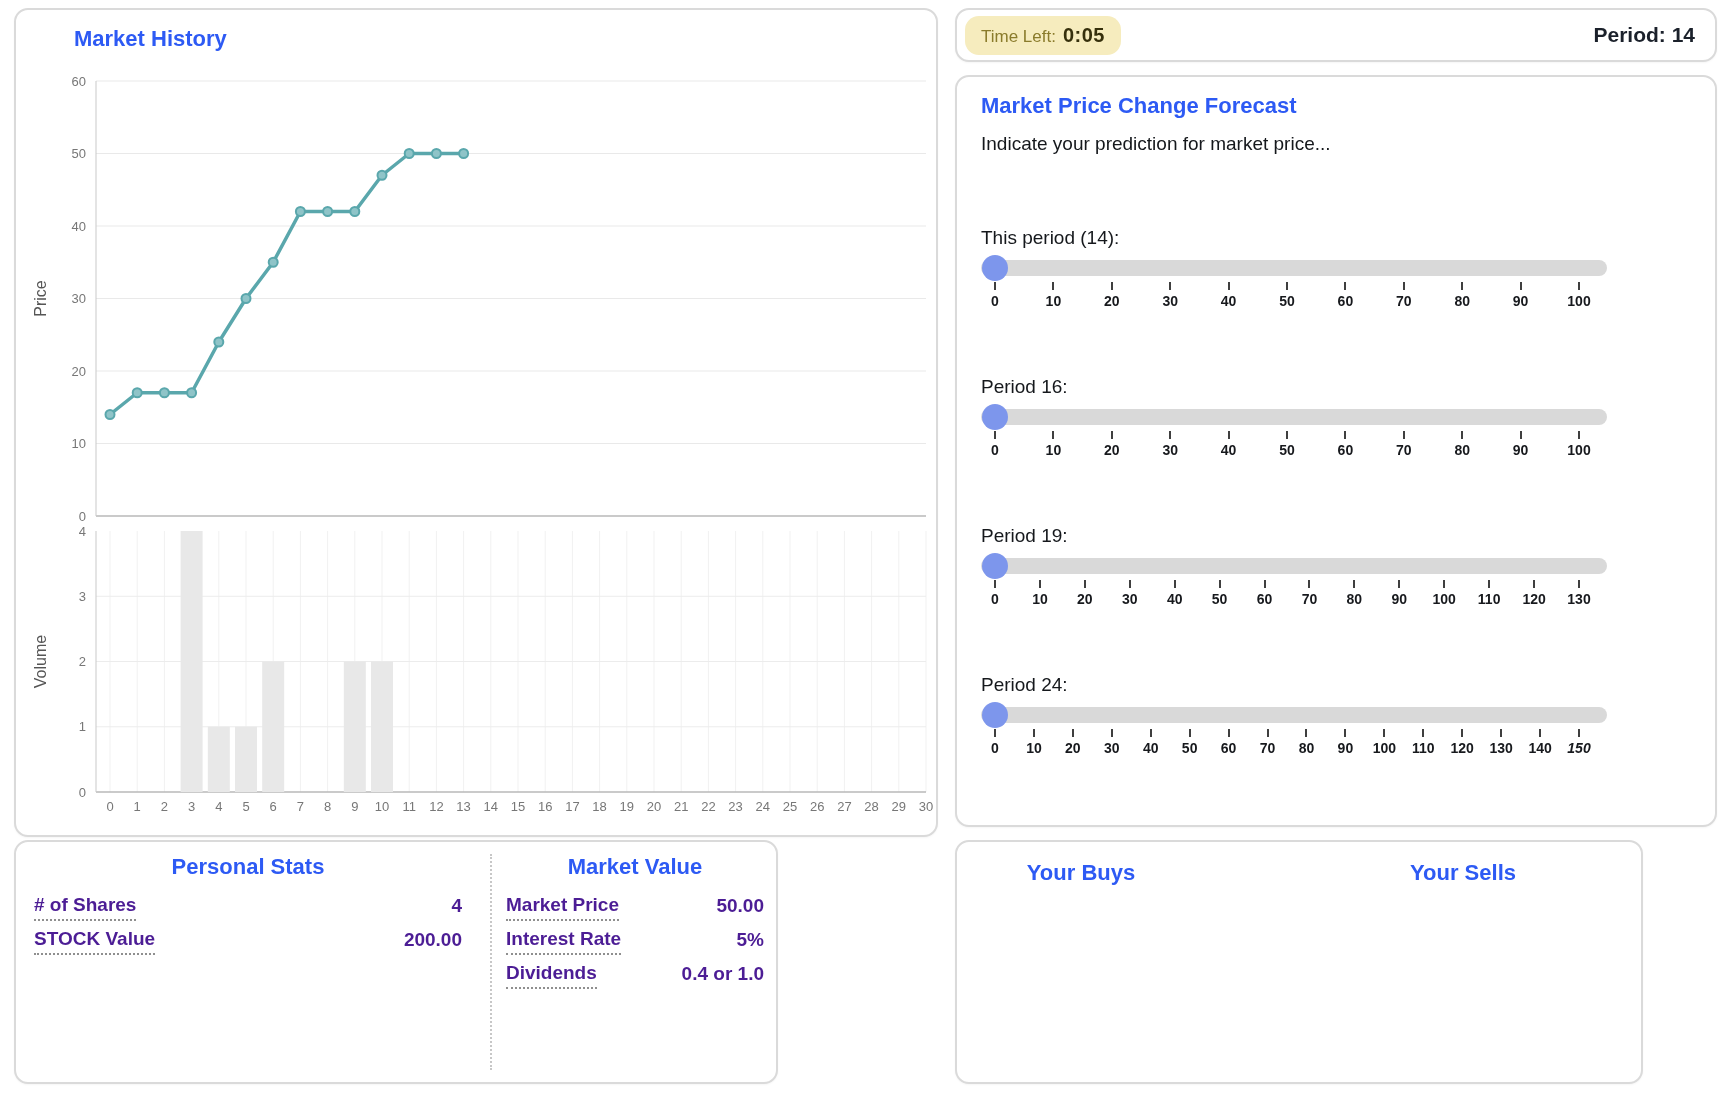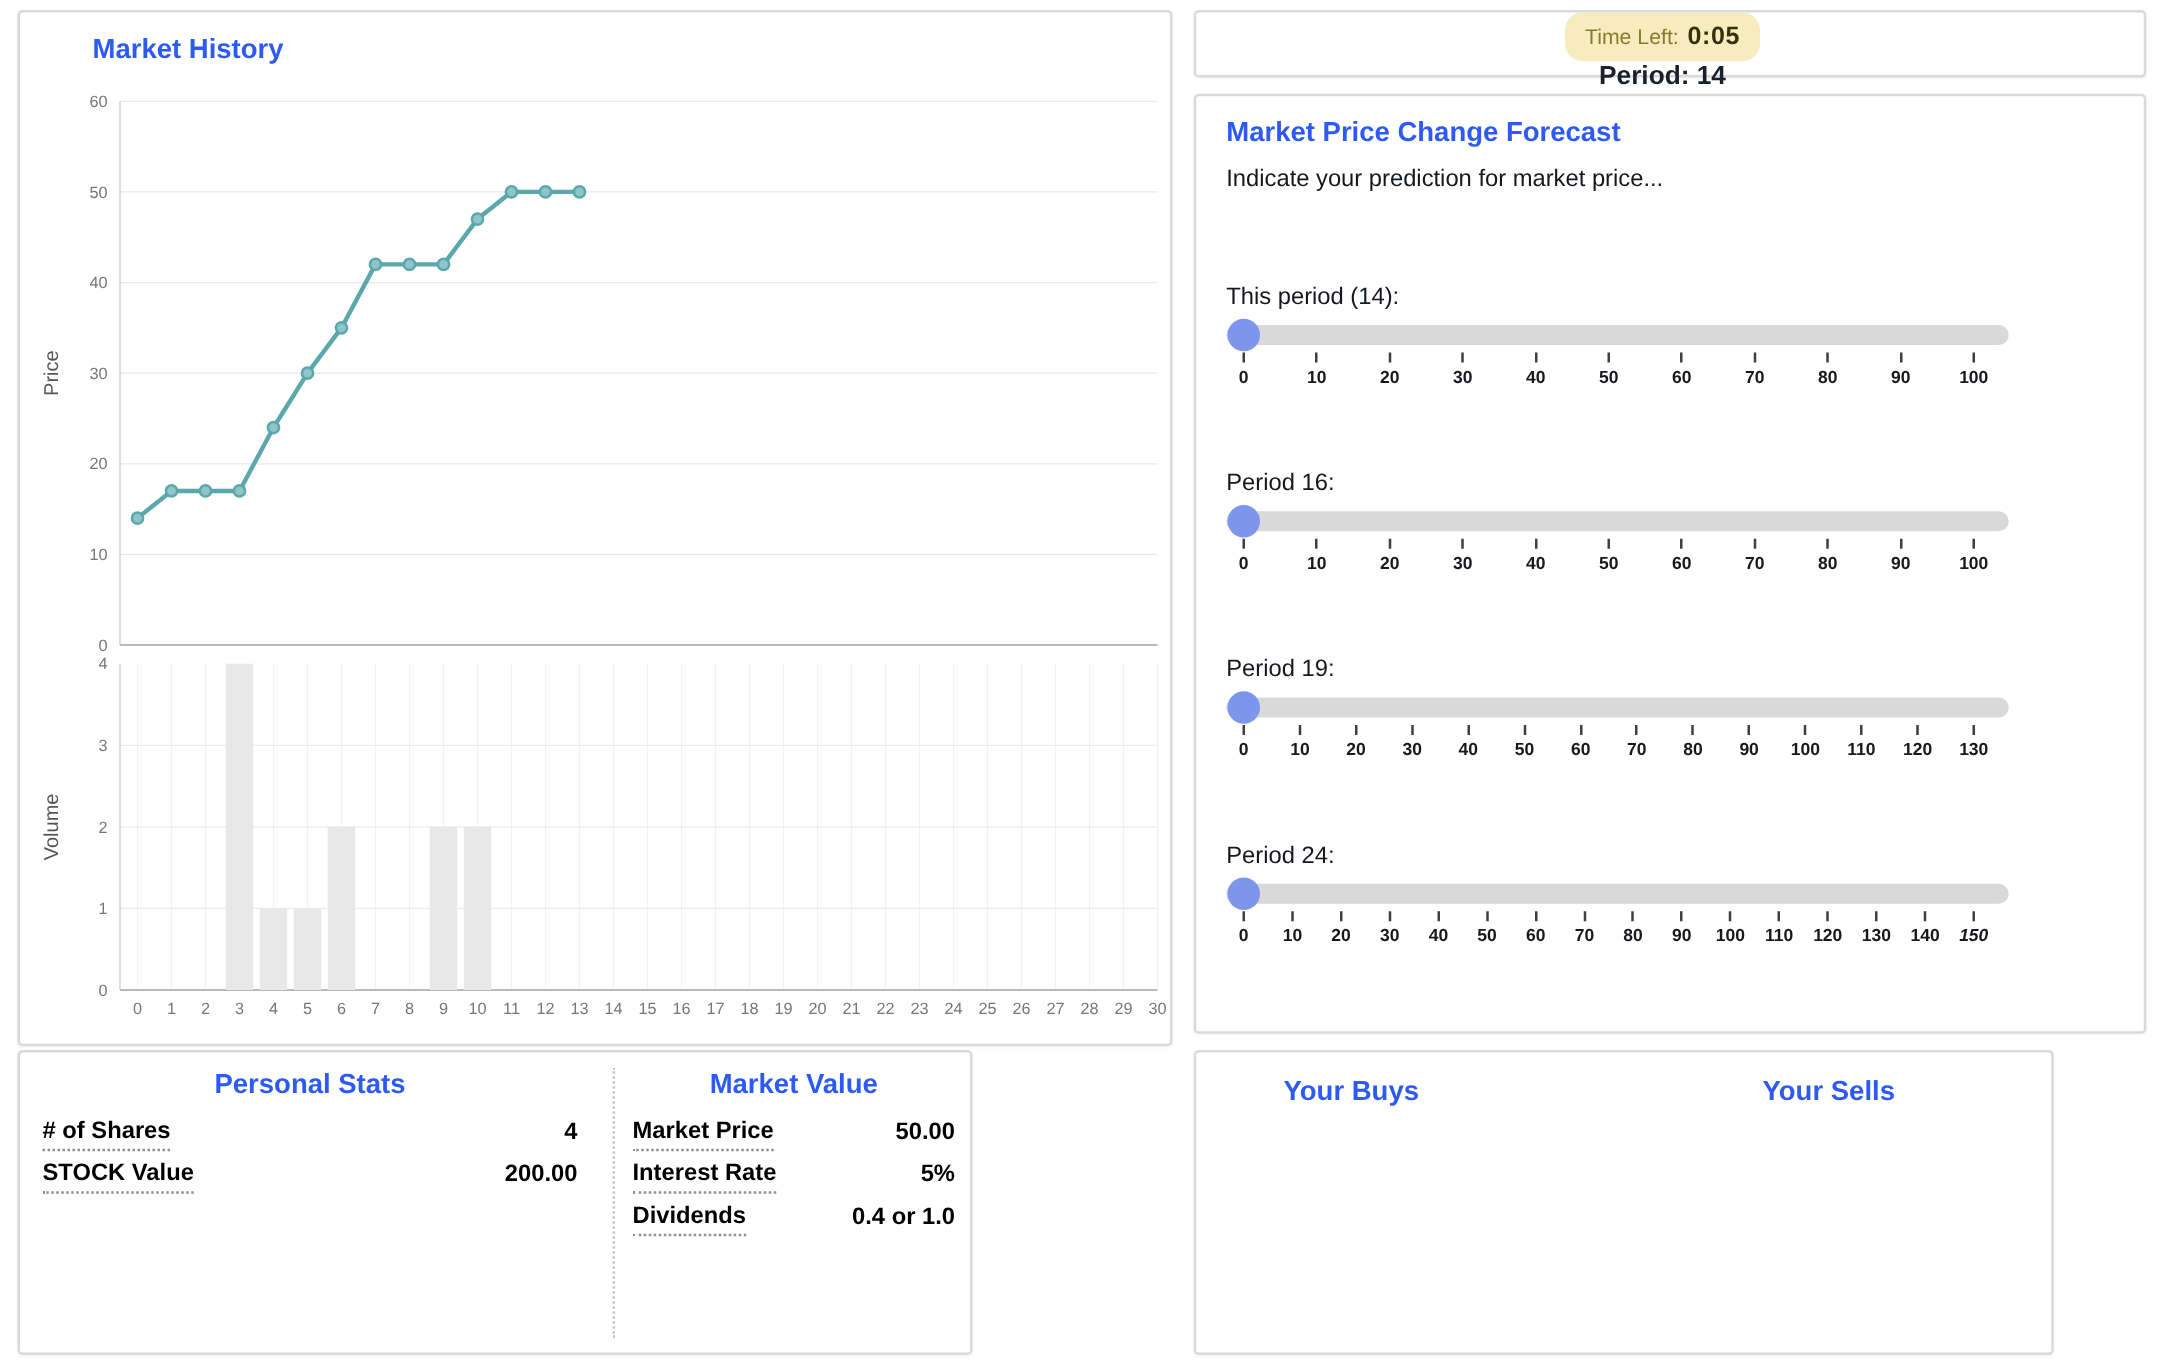--- a/index.html
+++ b/index.html
@@ -14,37 +14,36 @@
   }
   *{box-sizing:border-box;}
   html,body{margin:0;padding:0;}
   body{
     width:1727px;height:1093px;background:#ffffff;
     font-family:"Liberation Sans",sans-serif;color:#15181c;
     position:relative;overflow:hidden;
   }
   .panel{
     position:absolute;background:#fff;border:2px solid #dadada;
-    border-radius:4px;box-shadow:0 1px 2px rgba(0,0,0,0.04);
+    border-radius:14px;box-shadow:0 1px 2px rgba(0,0,0,0.04);
   }
   .panel-title{
     font-size:22px;font-weight:700;color:var(--accent);margin:0;
   }
 
   
   #market-history-panel{left:14px;top:8px;width:924px;height:829px;}
   #market-history-title{position:absolute;left:58px;top:16px;z-index:2;}
   #market-history-svg{position:absolute;left:0;top:0;width:100%;height:100%;}
 
   
   #top-bar-panel{
     left:955px;top:8px;width:762px;height:54px;
     display:flex;align-items:center;justify-content:space-between;
     padding:0 20px 0 8px;
-    flex-direction:column;
   }
   .time-badge{
     background:var(--badge-bg);border-radius:14px;padding:8px 16px;
     display:flex;align-items:baseline;gap:7px;
   }
   .time-label{font-size:17px;font-weight:500;color:var(--badge-label);}
   .time-value{font-size:20px;font-weight:700;color:var(--badge-time);letter-spacing:.5px;}
   .period{font-size:21px;font-weight:600;color:#1b212b;}
 
   
@@ -60,21 +59,21 @@
   .tick-num{position:absolute;top:33px;width:48px;text-align:center;font-size:14px;font-weight:600;color:#17191d;}
 
   
   #stats-panel{left:14px;top:840px;width:764px;height:244px;display:flex;padding:12px 0;}
   .stats-col{height:100%;}
   .stats-col .panel-title{display:block;text-align:center;margin:0 0 14px 0;}
   #personal-col{width:474px;padding:0 28px 0 18px;}
   #market-col{flex:1;border-left:2px dotted #c7c7c7;padding:0 12px 0 14px;}
   .stat-row{
     display:flex;justify-content:space-between;align-items:flex-start;
-    margin-bottom:7px;font-size:19px;font-weight:700;color:#000000;
+    margin-bottom:7px;font-size:19px;font-weight:700;color:#4c1d95;
   }
   .stat-label{border-bottom:2px dotted #8f8f8f;padding-bottom:3px;}
   .stat-value{padding-top:1px;}
 
   
   #trades-panel{left:955px;top:840px;width:688px;height:244px;}
   #buys-title{position:absolute;left:124px;top:18px;transform:translateX(-50%);}
   #sells-title{position:absolute;left:506px;top:18px;transform:translateX(-50%);}
 </style>
 </head>

